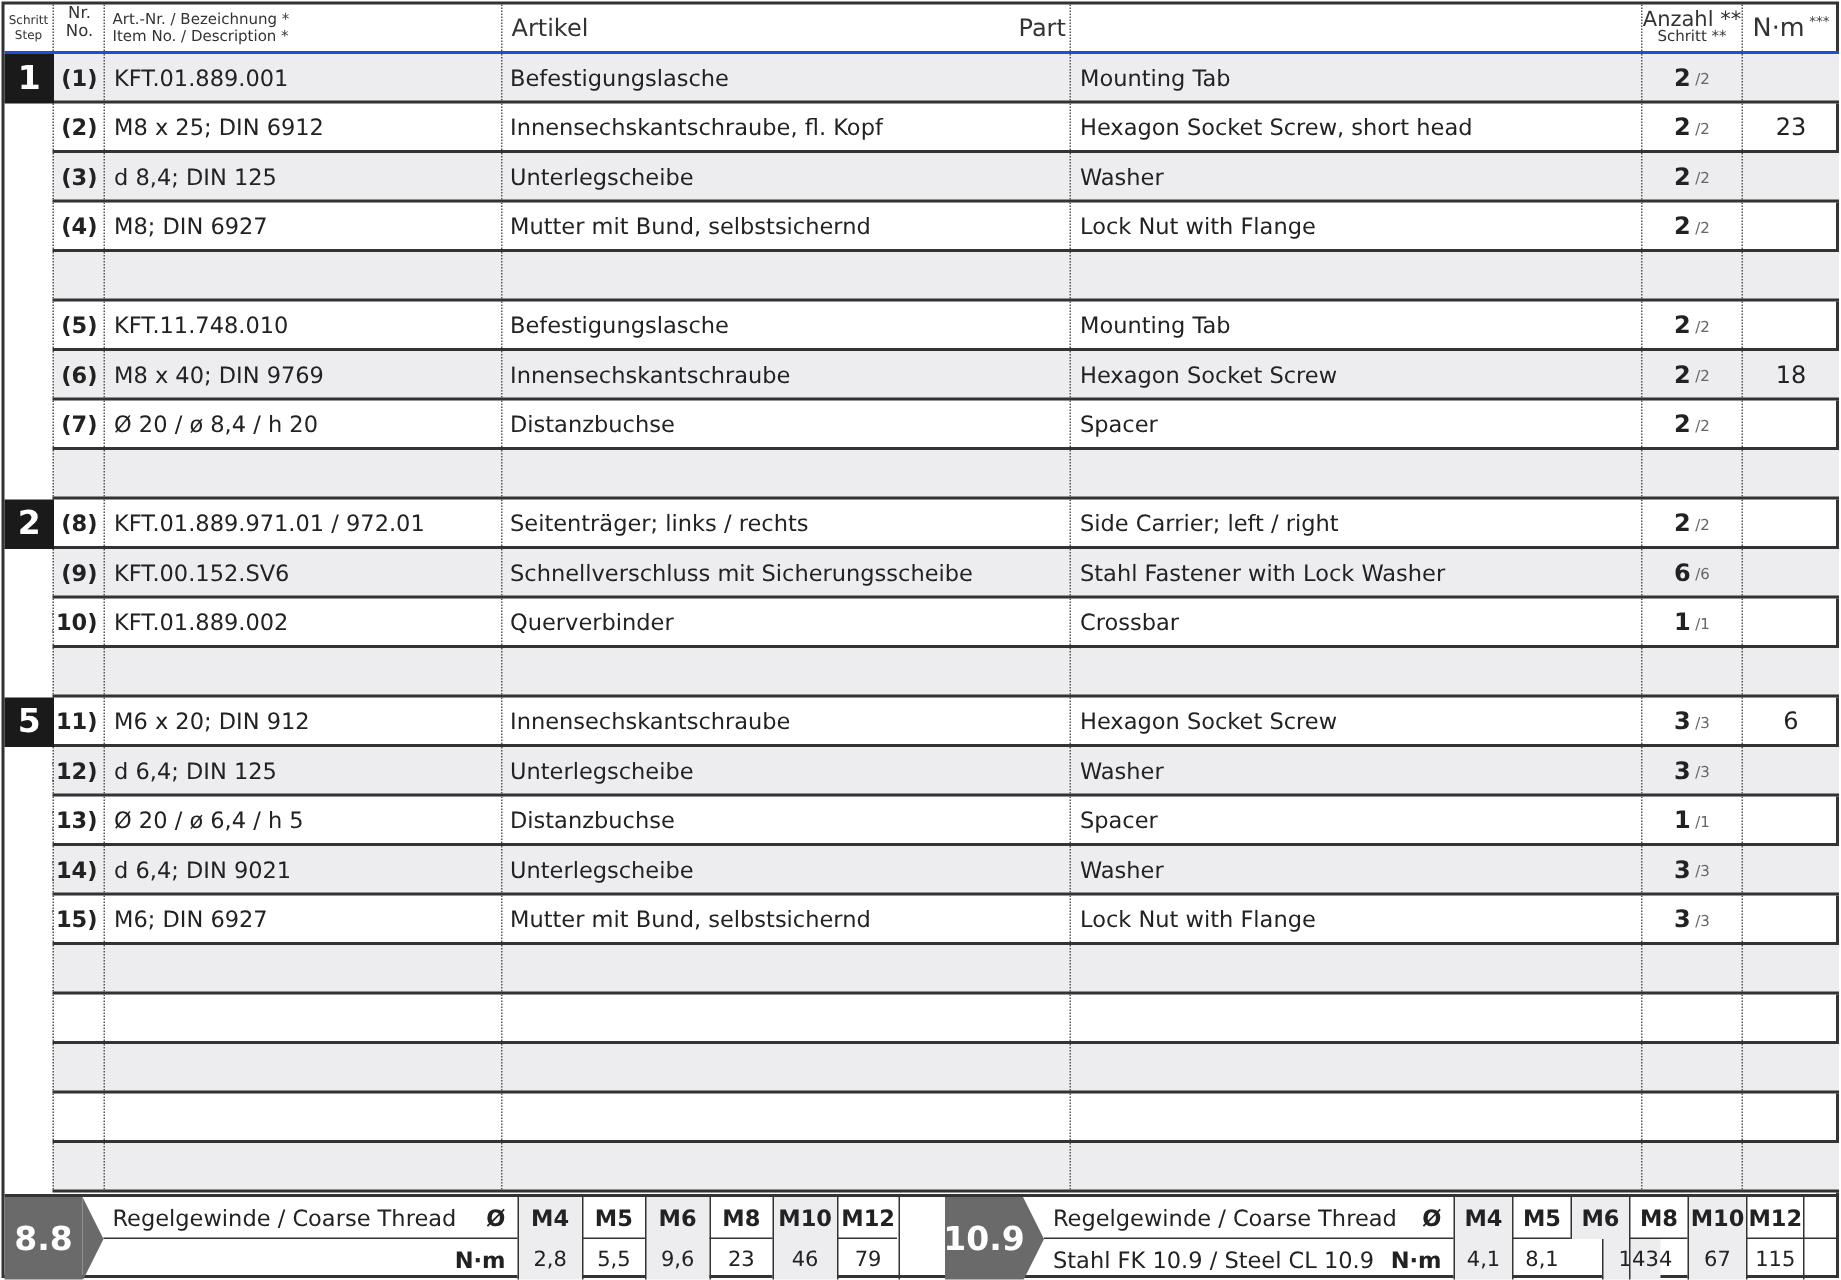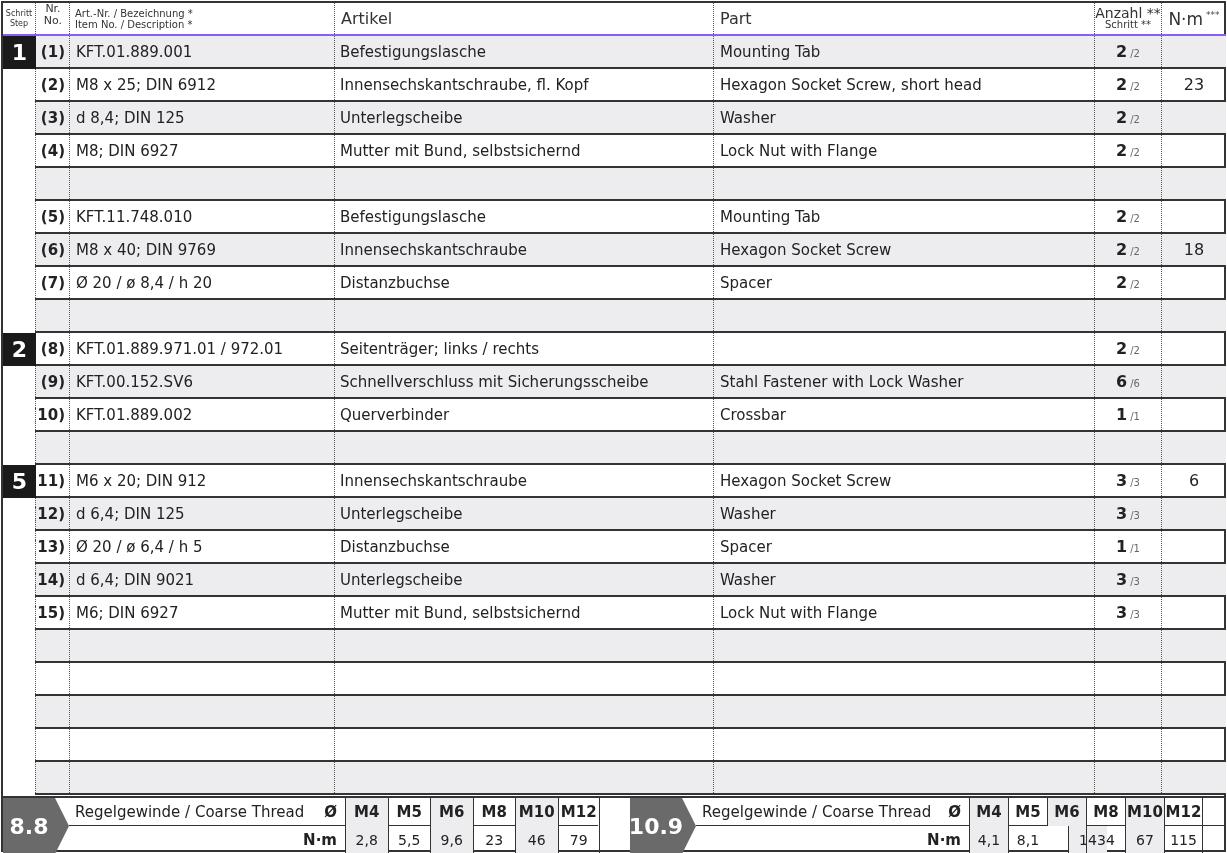--- a/index.html
+++ b/index.html
@@ -1,19 +1,19 @@
 <!DOCTYPE html>
 <html><head>
 <meta charset="utf-8">
 <style>
   * { box-sizing: border-box; margin: 0; padding: 0; }
   body { width: 1227px; height: 853px; background: #fff; font-family: "DejaVu Sans", sans-serif; color: #222; position: relative; overflow: hidden; }
   .sheet { position: absolute; left: 1px; top: 1px; width: 1225px; height: 851px; border: 2px solid #333; }
   .table { position: absolute; left: 0; top: 0; width: 1223px; }
-  .hdr { position: absolute; left: 0; top: 0; height: 33px; width: 1223px; border-bottom: 2px solid #8b5cf6; }
+  .hdr { position: absolute; left: 0; top: 0; height: 33px; width: 1223px; border-bottom: 2px solid #1d4ed8; }
   .cell { position: absolute; top: 0; height: 100%; display: flex; align-items: center; white-space: nowrap; overflow: hidden; }
   .vl { position: absolute; top: 0; bottom: 0; width: 0; border-left: 1px dotted #555; }
   .row { position: absolute; left: 32px; width: 1191px; height: 33px; border-bottom: 2px solid #333; }
   .row.gray { background: #ededf0; }
   .row .cell { font-size: 15px; color: #222; }
   .c-nr { left: 0; width: 34px; justify-content: flex-end; padding-right: 4px; font-weight: bold; color: #333; }
   .c-art { left: 35px; width: 264px; padding-left: 6px; }
   .c-artikel { left: 300px; width: 378px; padding-left: 5px; }
   .c-part { left: 679px; width: 380px; padding-left: 6px; }
   .c-qty { left: 1060px; width: 66px; justify-content: center; }
@@ -52,21 +52,21 @@
         <span class="hsmall" style="font-size:11px;line-height:12px">No.</span>
       </div>
       <div class="vl" style="left:66px"></div>
       <div class="cell" style="left:67px;width:264px;flex-direction:column;justify-content:center;align-items:flex-start;padding-left:5px;">
         <span class="hsmall" style="font-size:10px;line-height:11px">Art.-Nr. / Bezeichnung *</span>
         <span class="hsmall" style="font-size:10px;line-height:11px">Item No. / Description *</span>
       </div>
       <div class="vl" style="left:331px"></div>
       <div class="cell hbig" style="left:332px;width:378px;padding-left:6px;">Artikel</div>
       <div class="vl" style="left:710px"></div>
-      <div class="cell hbig" style="left:711px;width:380px;padding-left:6px;">Part</div>
+      <div class="cell hbig" style="left:670px;width:380px;padding-left:6px;">Part</div>
       <div class="vl" style="left:1091px"></div>
       <div class="cell" style="left:1092px;width:66px;flex-direction:column;justify-content:center;align-items:center;">
         <span class="hsmall" style="font-size:14px;line-height:11px">Anzahl **</span>
         <span class="hsmall" style="font-size:10px;line-height:11px">Schritt **</span>
       </div>
       <div class="vl" style="left:1158px"></div>
       <div class="cell" style="left:1159px;width:64px;justify-content:center;">
         <span class="hbig" style="font-size:17px">N·m</span>
         <span style="font-size:9px;margin-left:3px;margin-top:-8px;color:#444">***</span>
       </div>
@@ -223,20 +223,21 @@
           <div class="vl" style="left: 299px;"></div>
           <div class="vl" style="left: 678px;"></div>
           <div class="vl" style="left: 1059px;"></div>
           <div class="vl" style="left: 1126px;"></div>
           <div class="vl" style="left: 0px;"></div>
         </div>
         <div class="row" style="top: 330px;">
           <div class="cell c-nr">(8)</div>
           <div class="cell c-art">KFT.01.889.971.01 / 972.01</div>
           <div class="cell c-artikel">Seitenträger; links / rechts</div>
+          <div class="cell c-part">Side Carrier; left / right</div>
           <div class="cell c-qty">
             <span class="qty-main">2</span>
             <span class="qty-sub">/2</span>
           </div>
           <div class="cell c-nm" style="font-size: 16px;"></div>
           <div class="vl" style="left: 34px;"></div>
           <div class="vl" style="left: 299px;"></div>
           <div class="vl" style="left: 678px;"></div>
           <div class="vl" style="left: 1059px;"></div>
           <div class="vl" style="left: 1126px;"></div>
@@ -505,20 +506,21 @@
             <div class="tt-label" style="left: 0px;">Regelgewinde / Coarse Thread</div>
             <div class="tt-sym" style="left: 0px; width: 265px;">Ø</div>
             <div class="tt-cell hd shade" style="left: 273px; width: 39px;">M4</div>
             <div class="tt-cell hd" style="left: 312px; width: 39px;">M5</div>
             <div class="tt-cell hd shade" style="left: 351px; width: 39px;">M6</div>
             <div class="tt-cell hd" style="left: 390px; width: 39px;">M8</div>
             <div class="tt-cell hd shade" style="left: 429px; width: 39px;">M10</div>
             <div class="tt-cell hd" style="left: 468px; width: 39px; border-right: 1px solid rgb(51, 51, 51);">M12</div>
           </div>
           <div class="tt-row bot">
+            <div class="tt-label" style="left: 0px;">Stahl FK 10.9 / Steel CL 10.9</div>
             <div class="tt-sym" style="left: 0px; width: 265px;">N·m</div>
             <div class="tt-cell shade" style="left: 273px; width: 39px;">4,1</div>
             <div class="tt-cell" style="left: 312px; width: 39px;">8,1</div>
             <div class="tt-cell shade" style="left: 372px; width: 39px;">14</div>
             <div class="tt-cell" style="left: 390px; width: 39px;">34</div>
             <div class="tt-cell shade" style="left: 429px; width: 39px;">67</div>
             <div class="tt-cell" style="left: 468px; width: 39px; border-right: 1px solid rgb(51, 51, 51);">115</div>
           </div>
         </div>
       </div>

